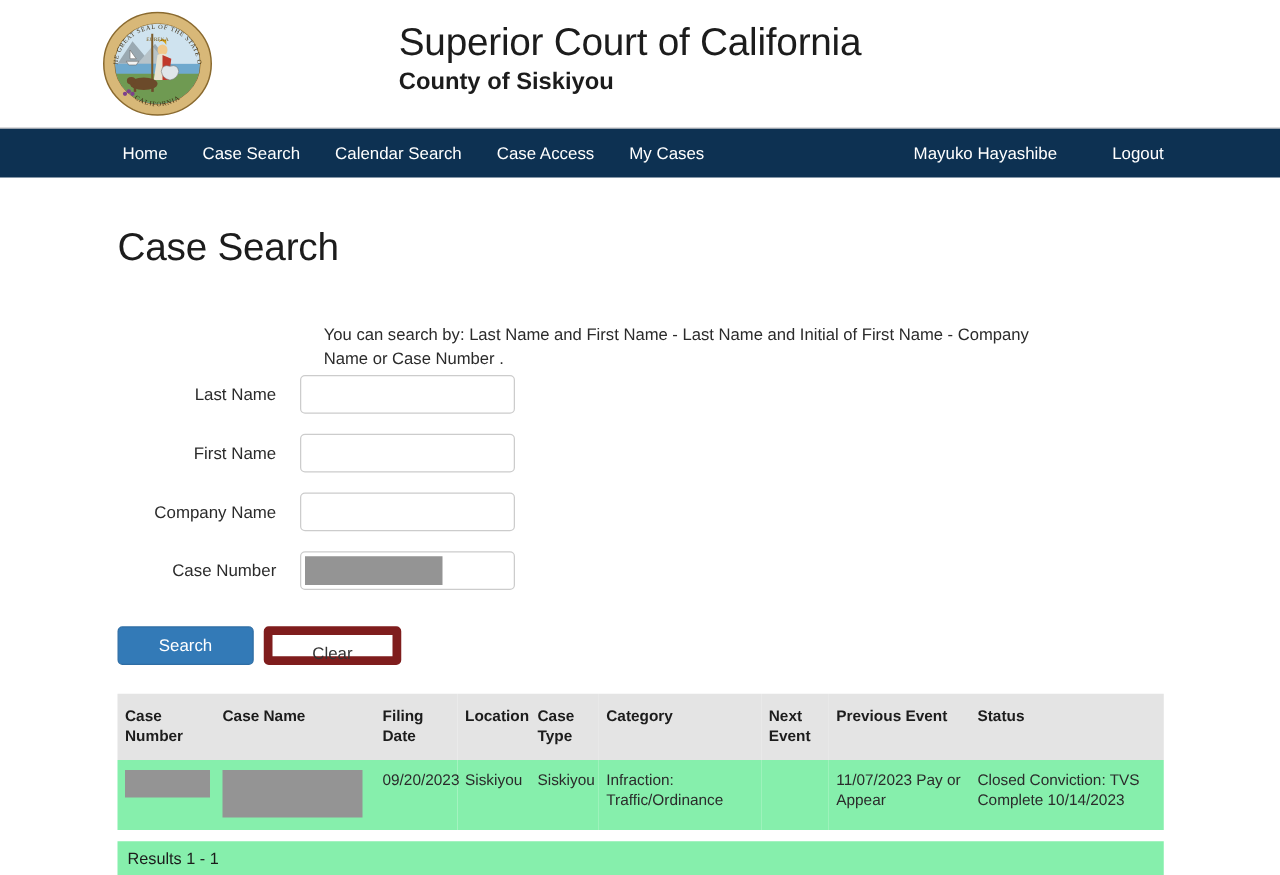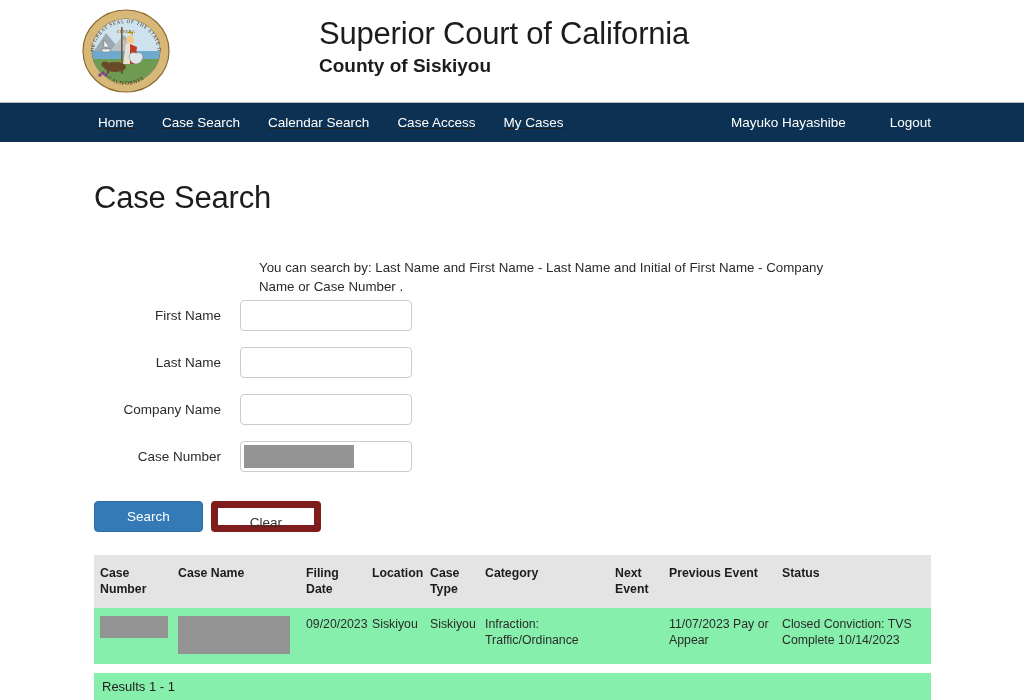--- a/index.html
+++ b/index.html
@@ -56,21 +56,20 @@
     height: 39px;
     background: #0d3152;
     display: flex;
     align-items: center;
     position: relative;
   }
   .nav-left {
     display: flex;
     align-items: flex-end;
     margin-left: 84px;
-    text-decoration: underline;
   }
   .nav-right {
     display: flex;
     align-items: center;
     position: absolute;
     right: 79px;
   }
   .nav-item {
     color: #ffffff;
     font-size: 13.5px;
@@ -308,28 +307,28 @@
 
 <div class="content">
 
   <h1 class="page-title">Case Search</h1>
 
   <div class="search-help">You can search by: Last Name and First Name - Last Name and Initial of First Name - Company Name or Case Number .</div>
 
   <div class="form">
 
     <div class="form-row">
-      <div class="form-label">First Name</div>
+      <div class="form-label">Last Name</div>
       <div class="input-wrap">
         <input class="form-input" type="text" value="" style="">
       </div>
     </div>
 
     <div class="form-row">
-      <div class="form-label">Last Name</div>
+      <div class="form-label">First Name</div>
       <div class="input-wrap">
         <input class="form-input" type="text" value="" style="">
       </div>
     </div>
 
     <div class="form-row">
       <div class="form-label">Company Name</div>
       <div class="input-wrap">
         <input class="form-input" type="text" value="" style="">
       </div>

